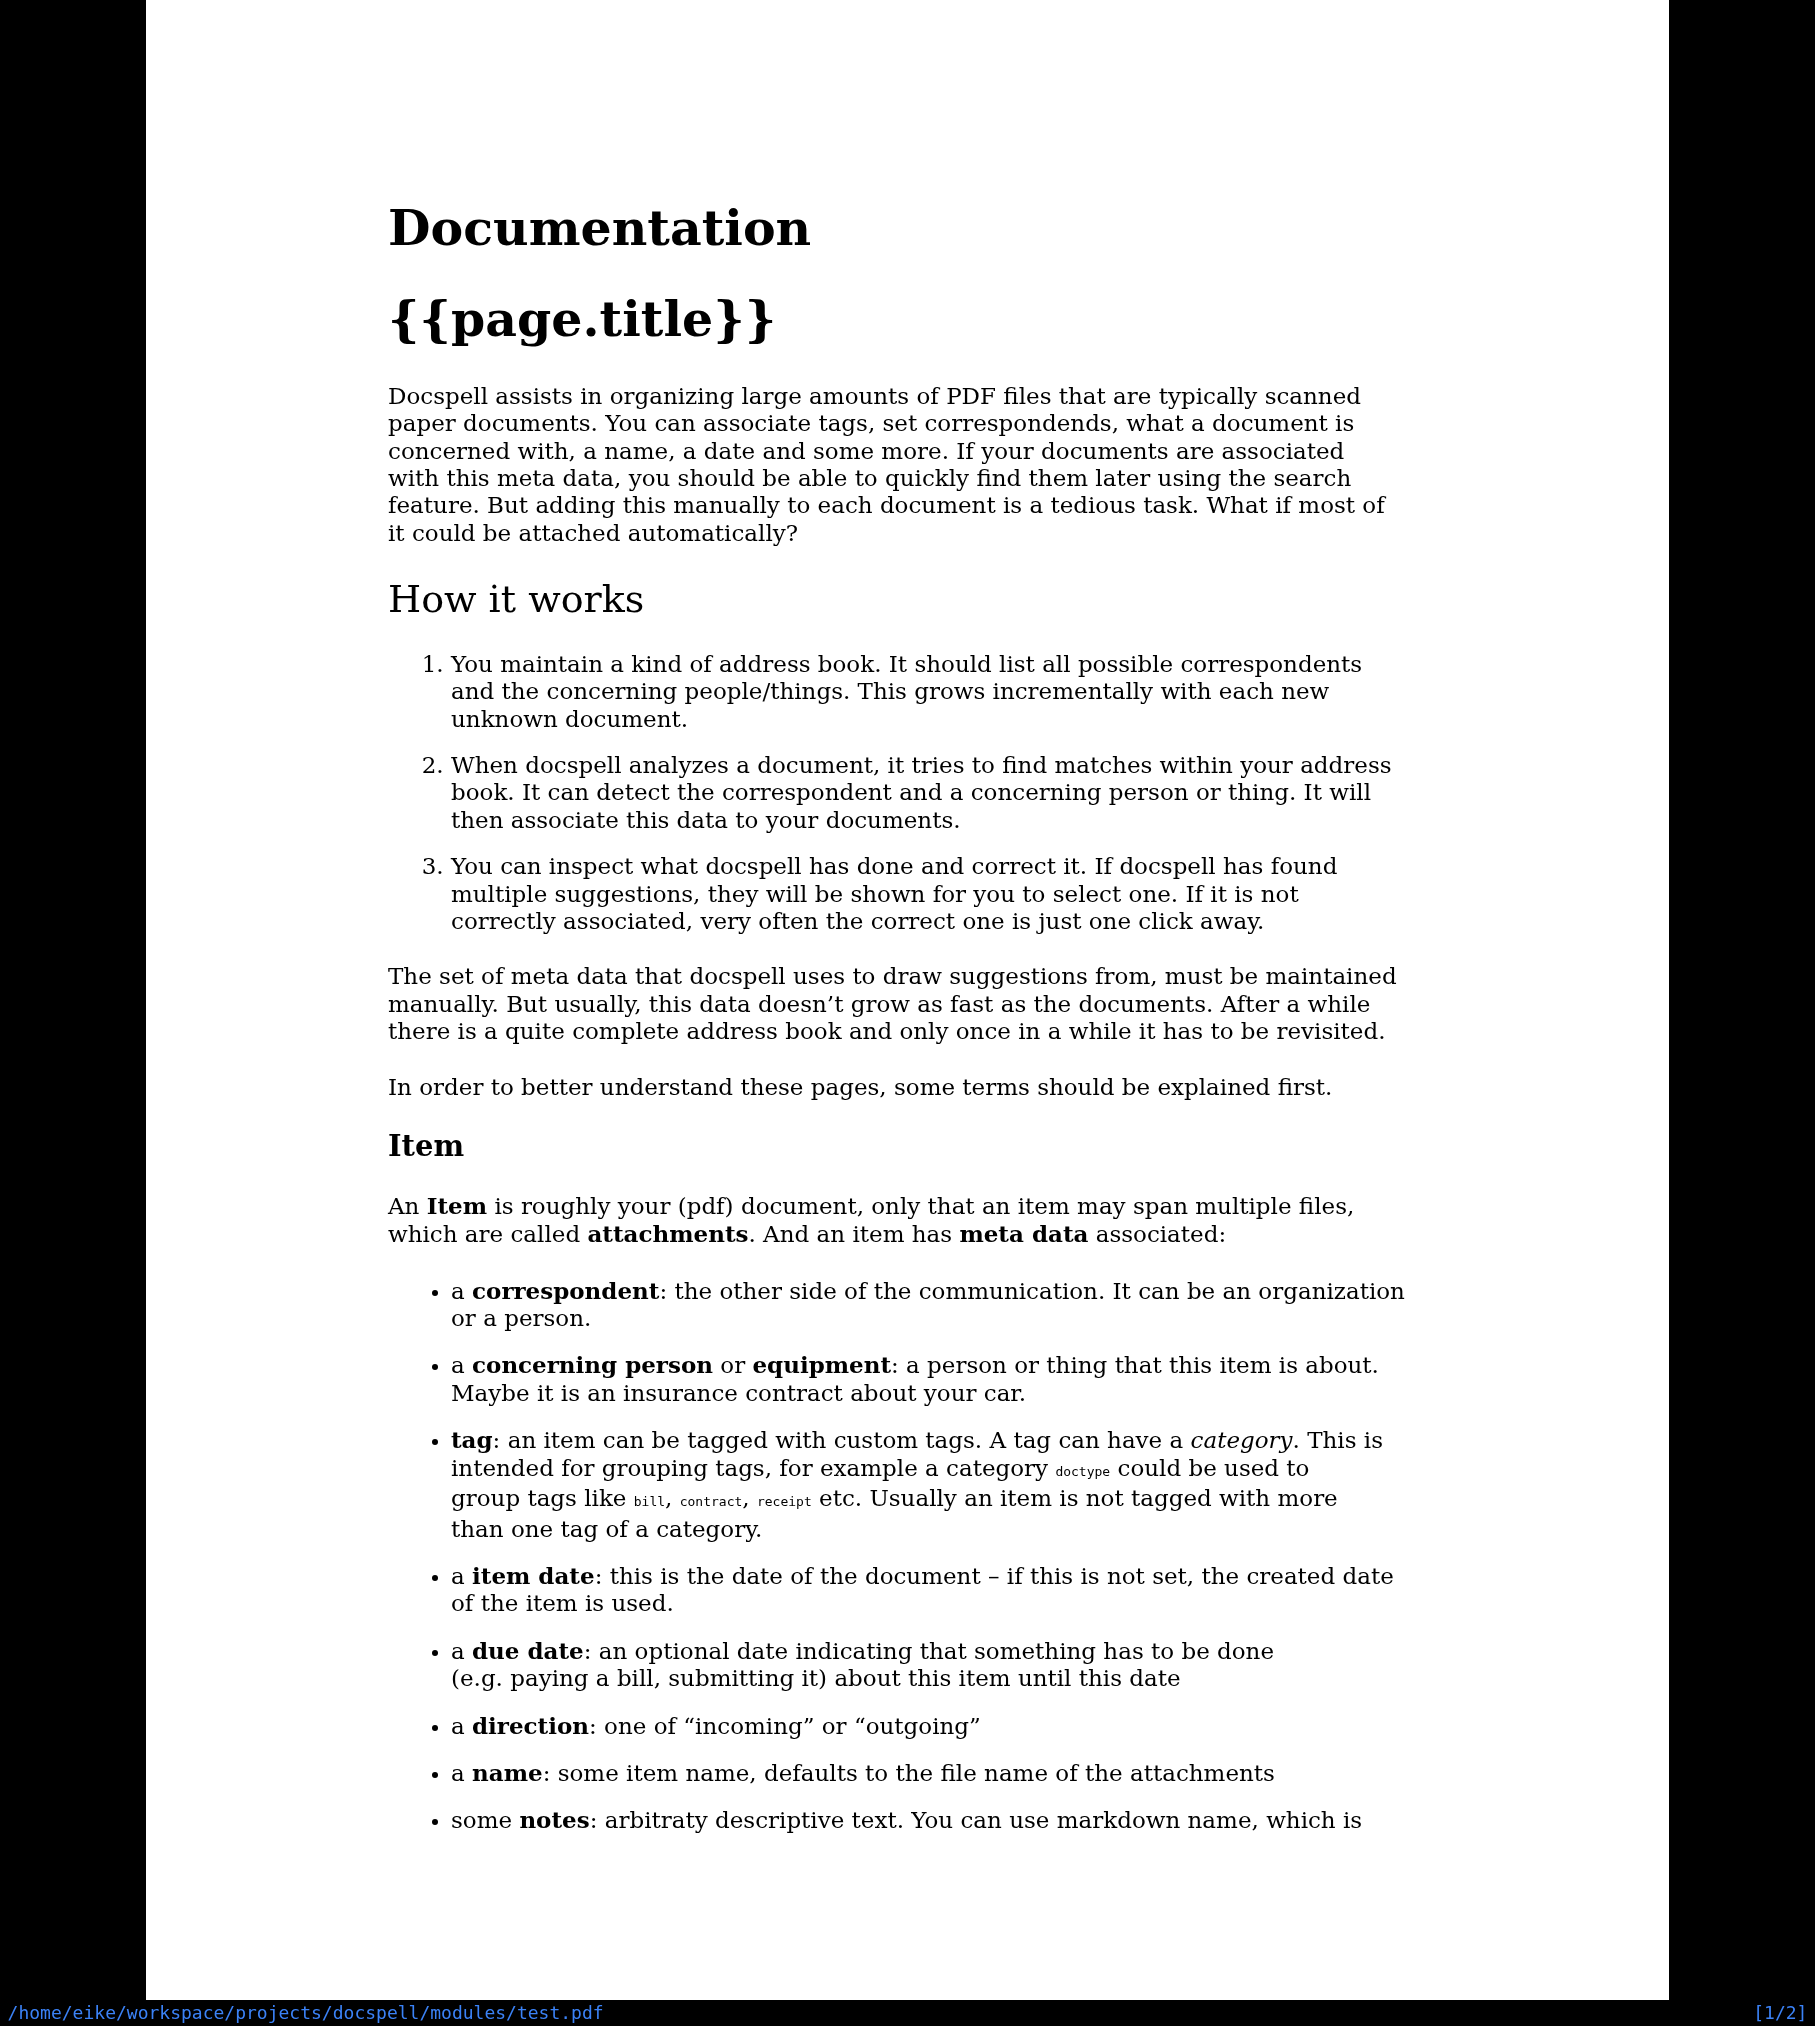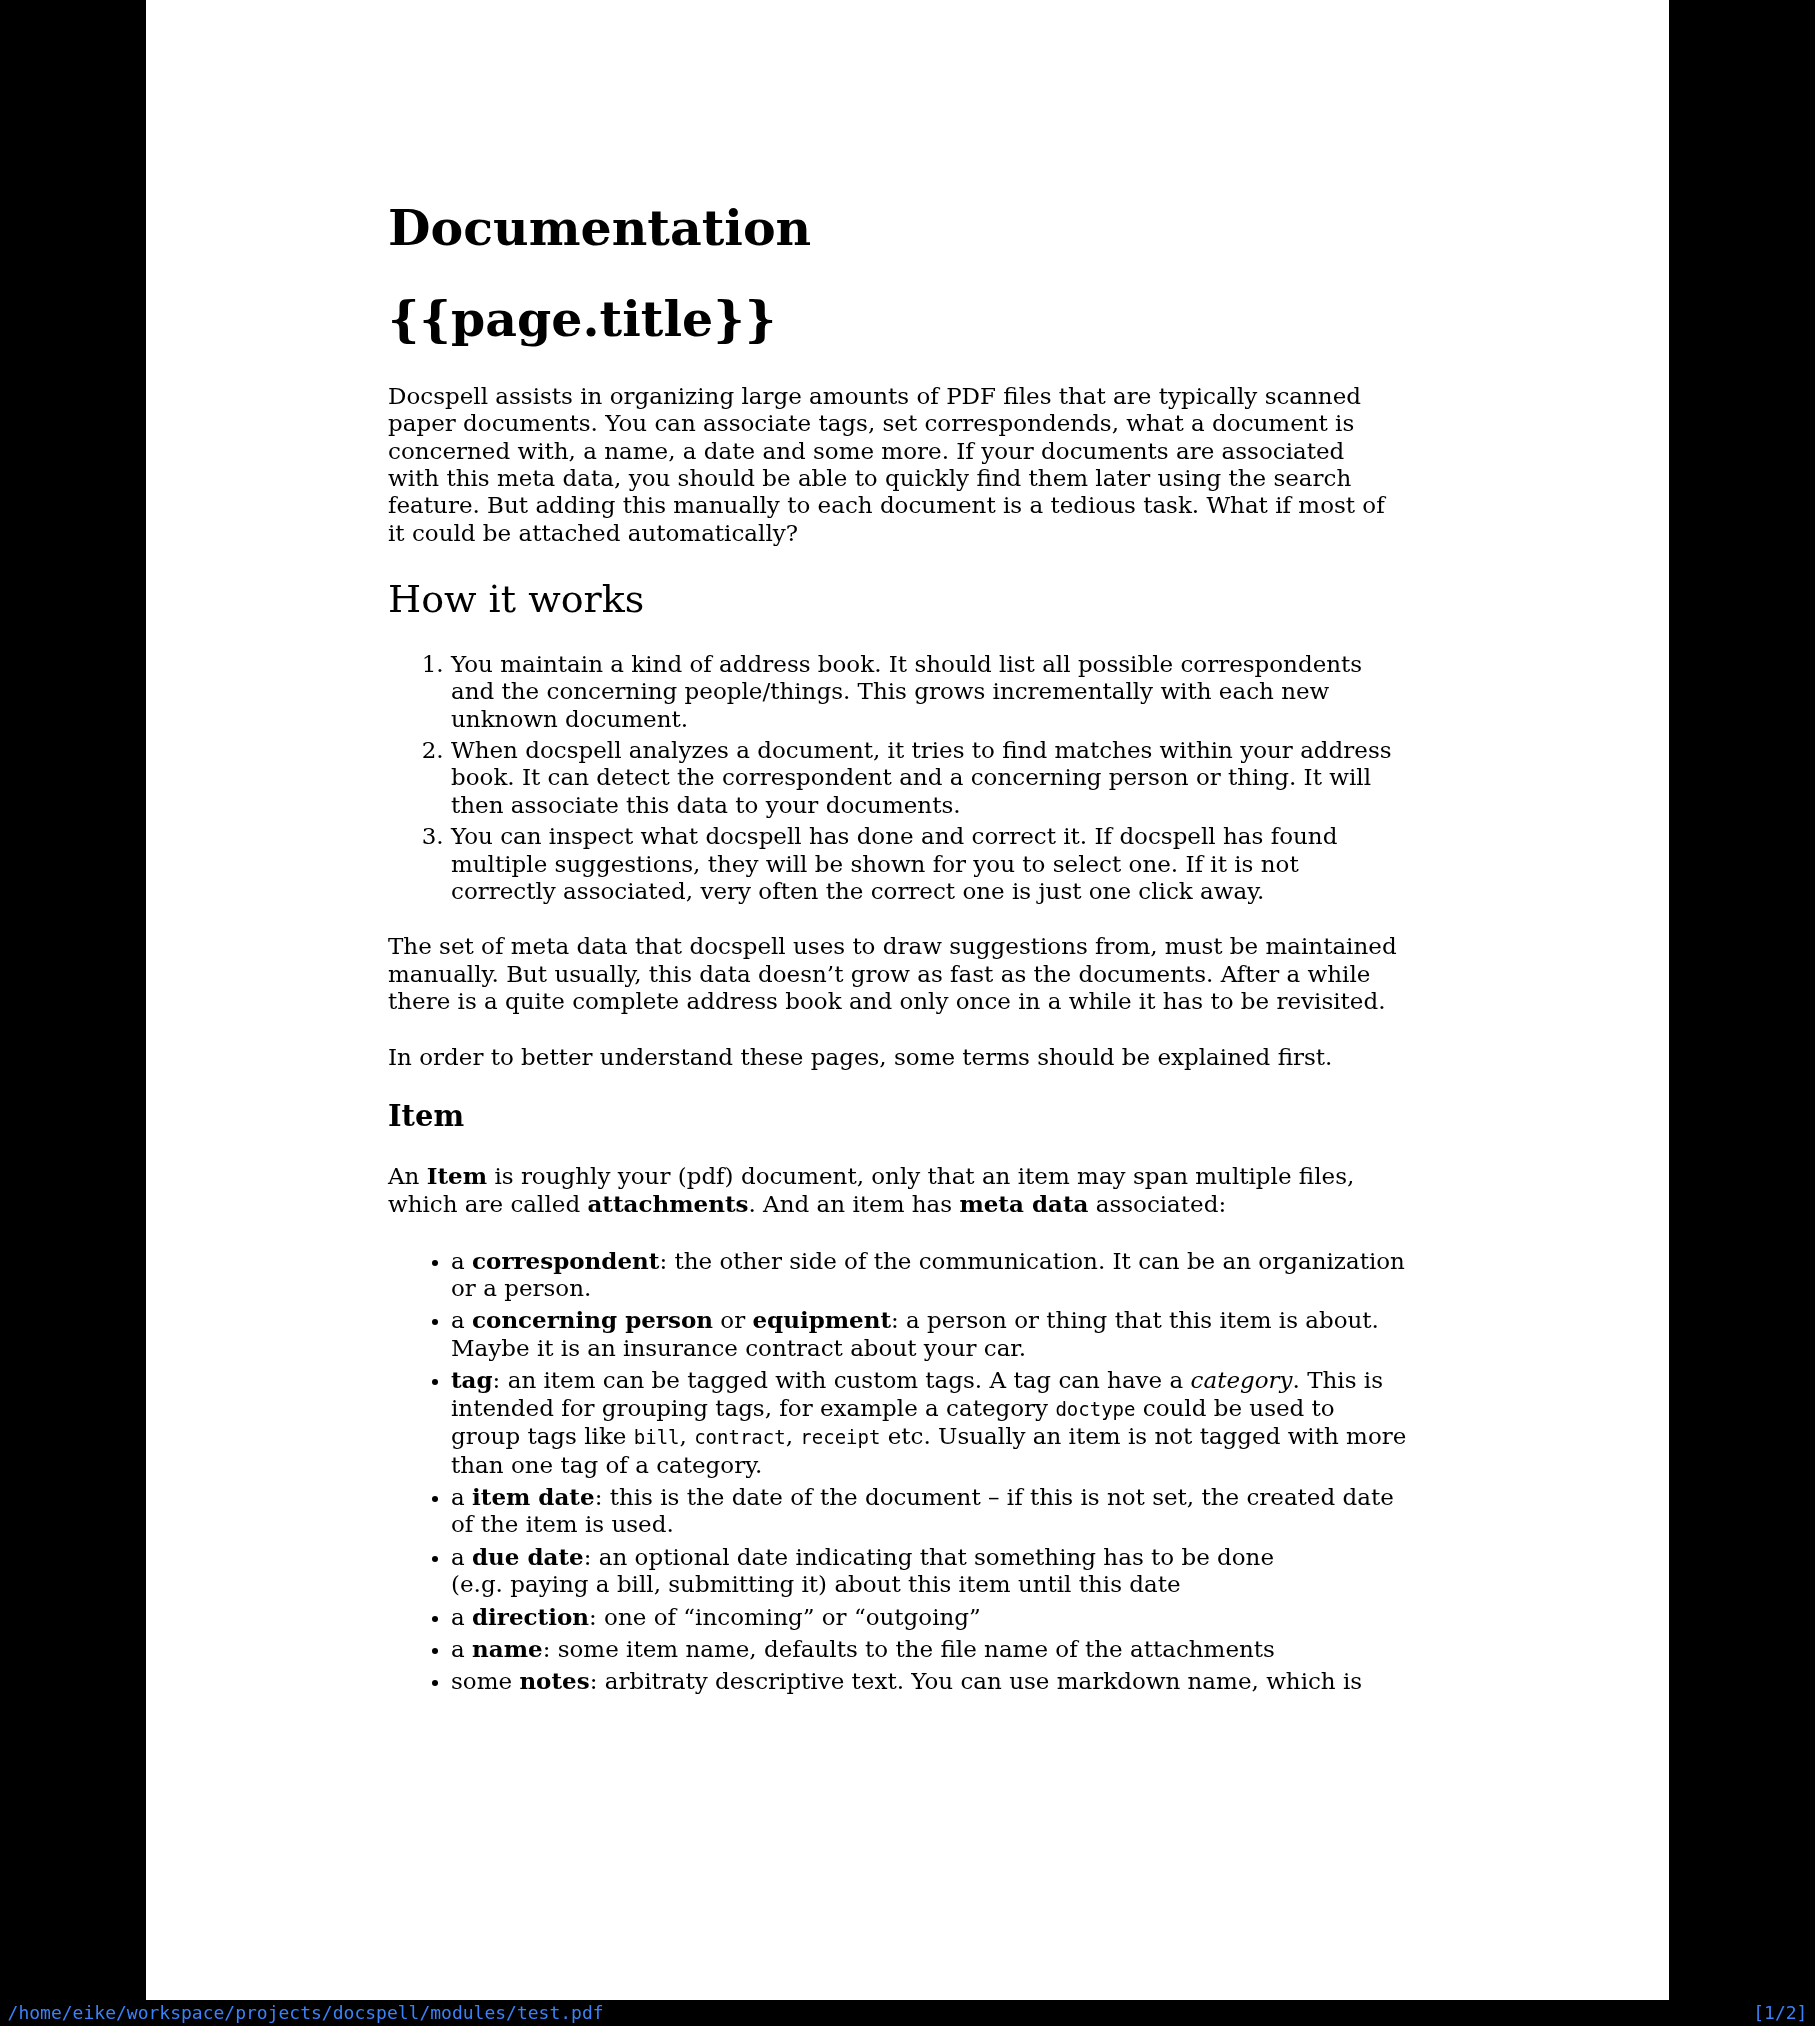--- a/index.html
+++ b/index.html
@@ -61,30 +61,30 @@
   }
   .page-content ol,
   .page-content ul {
     font-size: 23px;
     line-height: 27.4px;
     margin: 24.6px 0;
     padding-left: 63px;
   }
   .page-content li {
     white-space: pre-line;
-    margin: 4px 0;
+    margin: 19px 0;
   }
   .page-content ul li::marker {
     font-size: 19px;
   }
   .b { font-weight: bold; }
   .i { font-style: italic; }
   .m {
     font-family: "DejaVu Sans Mono", monospace;
-    font-size: 19px;
+    font-size: 13px;
     letter-spacing: 0;
     text-align: center;
   }
   .statusbar {
     position: absolute;
     left: 0;
     bottom: 0;
     width: 1815px;
     height: 26.5px;
     background: #000000;

